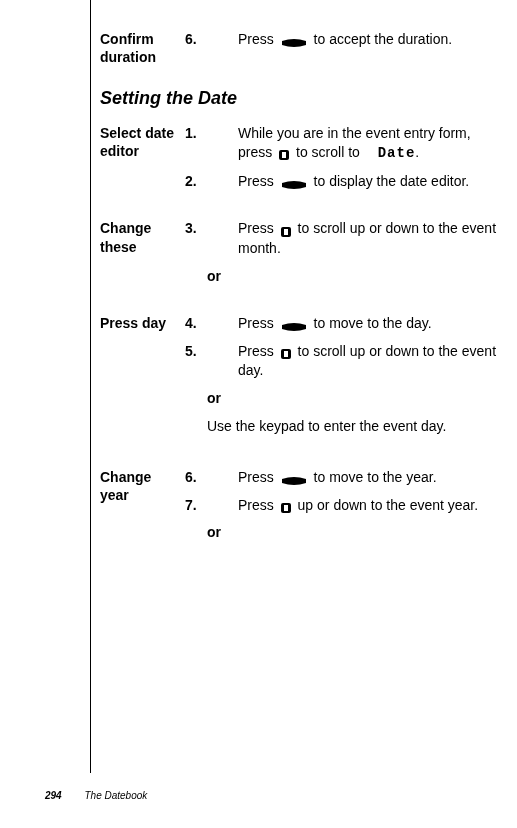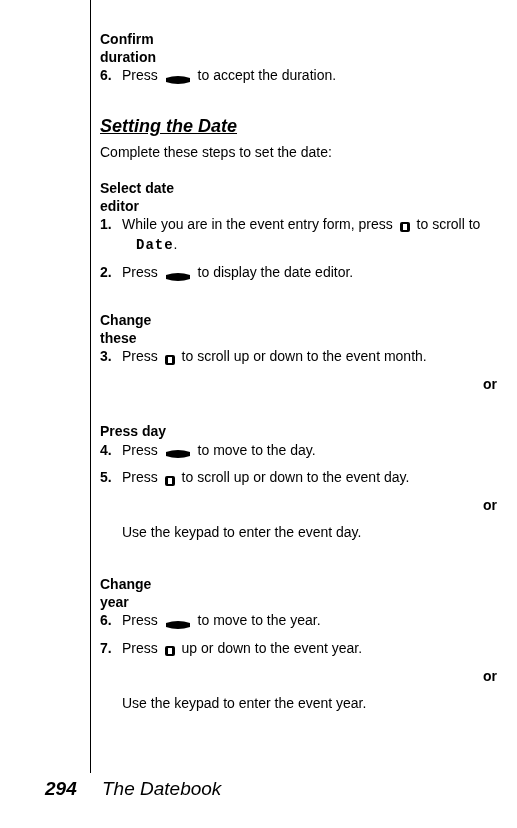--- a/index.html
+++ b/index.html
@@ -12,21 +12,20 @@
       height: 828px;
       position: relative;
       background: #fff;
     }
     .page {
       padding: 30px 20px 40px 100px;
     }
     .section-row {
       display: flex;
       margin-bottom: 20px;
-      flex-direction: column;
     }
     .label-col {
       width: 85px;
       flex-shrink: 0;
       font-weight: bold;
       font-size: 14px;
       line-height: 1.3;
       padding-right: 8px;
     }
     .content-col {
@@ -36,35 +35,34 @@
       display: flex;
       margin-bottom: 8px;
     }
     .step-num {
       width: 22px;
       flex-shrink: 0;
       font-weight: bold;
     }
     .step-text {
       flex: 1;
+      margin-left: 31px;
     }
     .or-text {
       font-weight: bold;
       margin: 8px 0 8px 22px;
-      text-align: right;
     }
     .sub-text {
       margin: 0 0 12px 22px;
     }
     .heading {
       font-weight: bold;
       font-style: italic;
       font-size: 18px;
-      margin: 16px 0 4px 0;
-      text-decoration: underline;
+      margin: 16px 0 12px 0;
     }
     .intro {
       margin-bottom: 16px;
     }
     .icon-oval-left {
       display: inline-block;
       width: 28px;
       height: 10px;
       vertical-align: middle;
       margin: 0 2px;
@@ -86,21 +84,21 @@
     .mono-label {
       font-family: "Courier New", monospace;
       font-weight: bold;
       letter-spacing: 1px;
       padding-left: 14px;
     }
     .footer {
       position: absolute;
       bottom: 25px;
       left: 45px;
-      font-size: 19px;
+      font-size: 10px;
     }
     .footer .page-num {
       font-weight: bold;
       font-style: italic;
       margin-right: 20px;
     }
     .footer .title {
       font-style: italic;
     }
     .vline {
@@ -127,21 +125,20 @@
         <div class="step-text">
           <span>Press </span><span class="icon-oval-left"><svg viewBox="0 0 28 10">
                 <path d="M2 2 Q14 -2 26 2 L26 6 Q14 10 2 6 Z" fill="#000"></path>
               </svg></span><span> to accept the duration.</span>
         </div>
       </div>
     </div>
   </div>
 
   <div class="heading">Setting the Date</div>
-  <div class="intro">Complete these steps to set the date:</div>
 
   <div class="section-row">
     <div class="label-col">Select date editor</div>
     <div class="content-col">
       <div class="step">
         <div class="step-num">1.</div>
         <div class="step-text">
           <span>While you are in the event entry form, press </span><span class="icon-scroll"><svg viewBox="0 0 12 12">
                 <rect x="1" y="1" width="10" height="10" rx="2" fill="#000"></rect>
                 <rect x="4" y="3" width="4" height="6" fill="#fff"></rect>
@@ -214,21 +211,20 @@
       <div class="step">
         <div class="step-num">7.</div>
         <div class="step-text">
           <span>Press </span><span class="icon-scroll"><svg viewBox="0 0 12 12">
                 <rect x="1" y="1" width="10" height="10" rx="2" fill="#000"></rect>
                 <rect x="4" y="3" width="4" height="6" fill="#fff"></rect>
               </svg></span><span> up or down to the event year.</span>
         </div>
       </div>
       <div class="or-text">or</div>
-      <div class="sub-text">Use the keypad to enter the event year.</div>
     </div>
   </div>
 
 </div>
 
 <div class="footer">
   <span class="page-num">294</span>
   <span class="title">The Datebook</span>
 </div>
 

